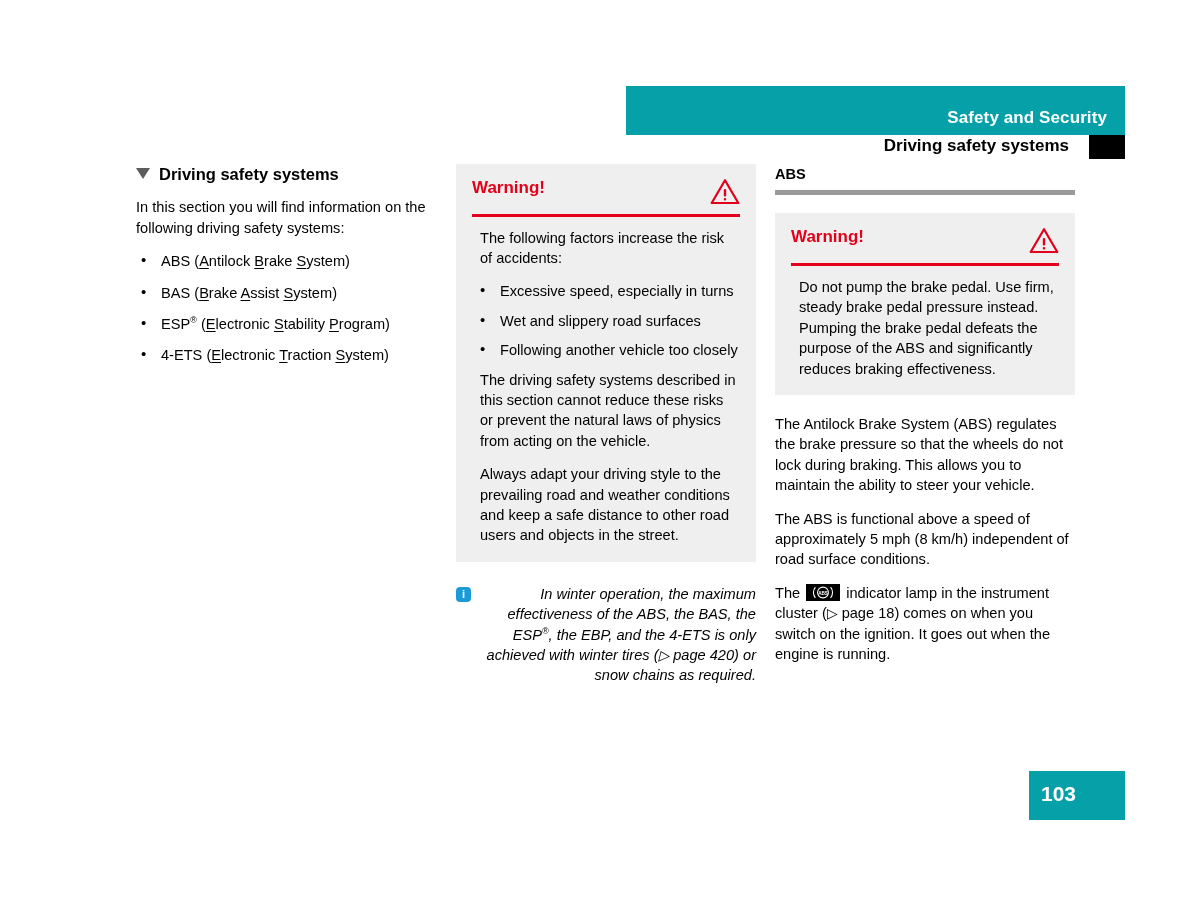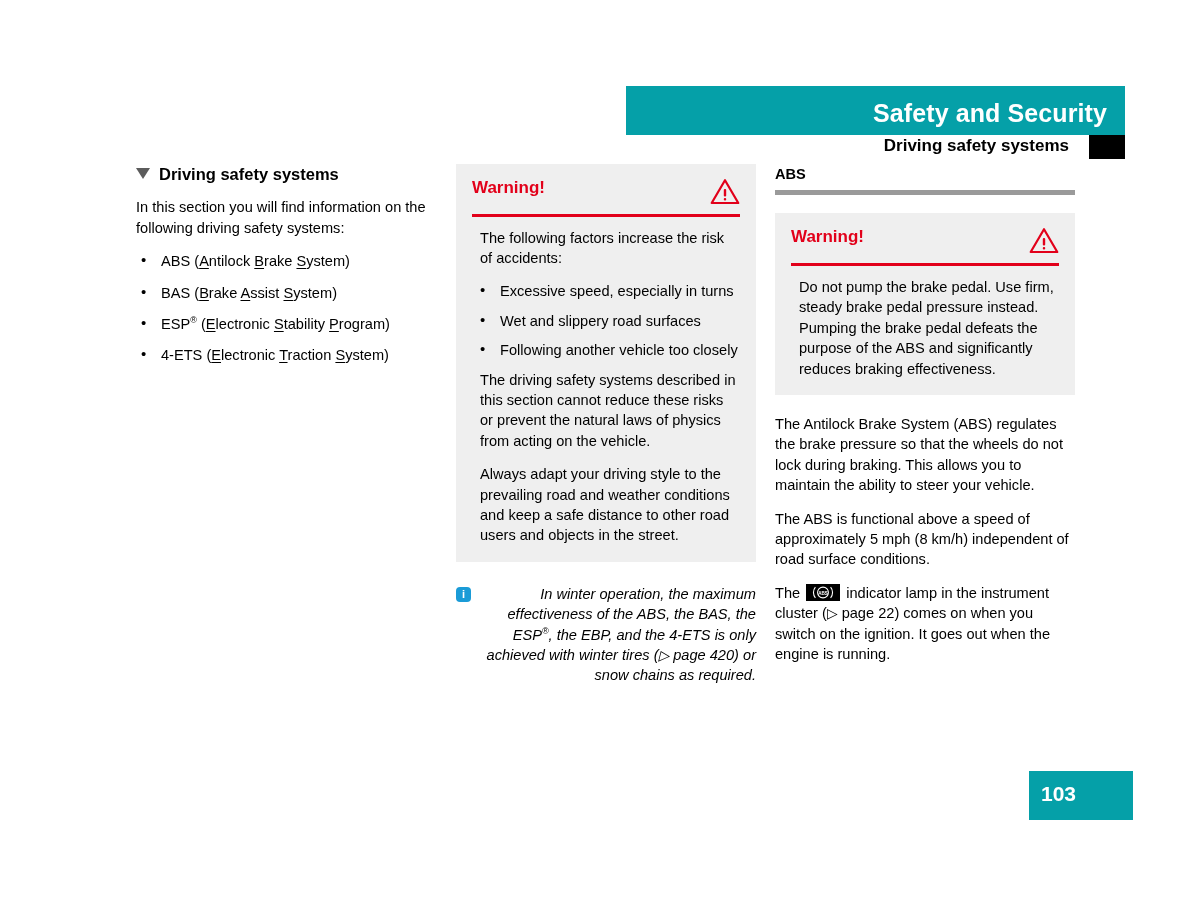--- a/index.html
+++ b/index.html
@@ -31,21 +31,21 @@
     width: 499px;
     height: 49px;
     background: #05A0A8;
     box-sizing: border-box;
   }
   .header-bar-title {
     position: absolute;
     right: 18px;
     bottom: 7px;
     color: #ffffff;
-    font-size: 25px;
+    font-size: 17px;
     font-weight: bold;
     letter-spacing: 0.1px;
     white-space: nowrap;
   }
   .header-sub {
     position: absolute;
     left: 626px;
     top: 135px;
     width: 499px;
     height: 24px;
@@ -207,21 +207,21 @@
   .xref-arrow {
     font-size: 0.95em;
     letter-spacing: 0;
   }
 
   
   .page-number-block {
     position: absolute;
     left: 1029px;
     top: 771px;
-    width: 104px;
+    width: 96px;
     height: 49px;
     background: #05A0A8;
   }
   .page-number {
     position: absolute;
     left: 12px;
     top: 11px;
     color: #ffffff;
     font-size: 21px;
     font-weight: bold;
@@ -318,21 +318,21 @@
 
     <p class="body">
       <span>The </span><span class="lamp">
         <svg width="34" height="17" viewBox="0 0 34 17">
           <rect x="0" y="0" width="34" height="17" fill="#000000"></rect>
           <circle cx="17" cy="8.5" r="5.4" fill="none" stroke="#ffffff" stroke-width="1.1"></circle>
           <text x="17" y="10.6" font-family="Liberation Sans, sans-serif" font-size="4.6" font-weight="bold" fill="#ffffff" text-anchor="middle">ABS</text>
           <path d="M9.4 3.2 A8.2 8.2 0 0 0 9.4 13.8" fill="none" stroke="#ffffff" stroke-width="1.1"></path>
           <path d="M24.6 3.2 A8.2 8.2 0 0 1 24.6 13.8" fill="none" stroke="#ffffff" stroke-width="1.1"></path>
         </svg>
-      </span><span> indicator lamp in the instrument cluster (</span><span class="xref-arrow">▷</span><span> page 22</span><span>) comes on when you switch on the ignition. It goes out when the engine is running.</span>
+      </span><span> indicator lamp in the instrument cluster (</span><span class="xref-arrow">▷</span><span> page 18</span><span>) comes on when you switch on the ignition. It goes out when the engine is running.</span>
     </p>
   </div>
 
   <div class="page-number-block">
     <span class="page-number">103</span>
   </div>
 
 </div>
 
 </body></html>

